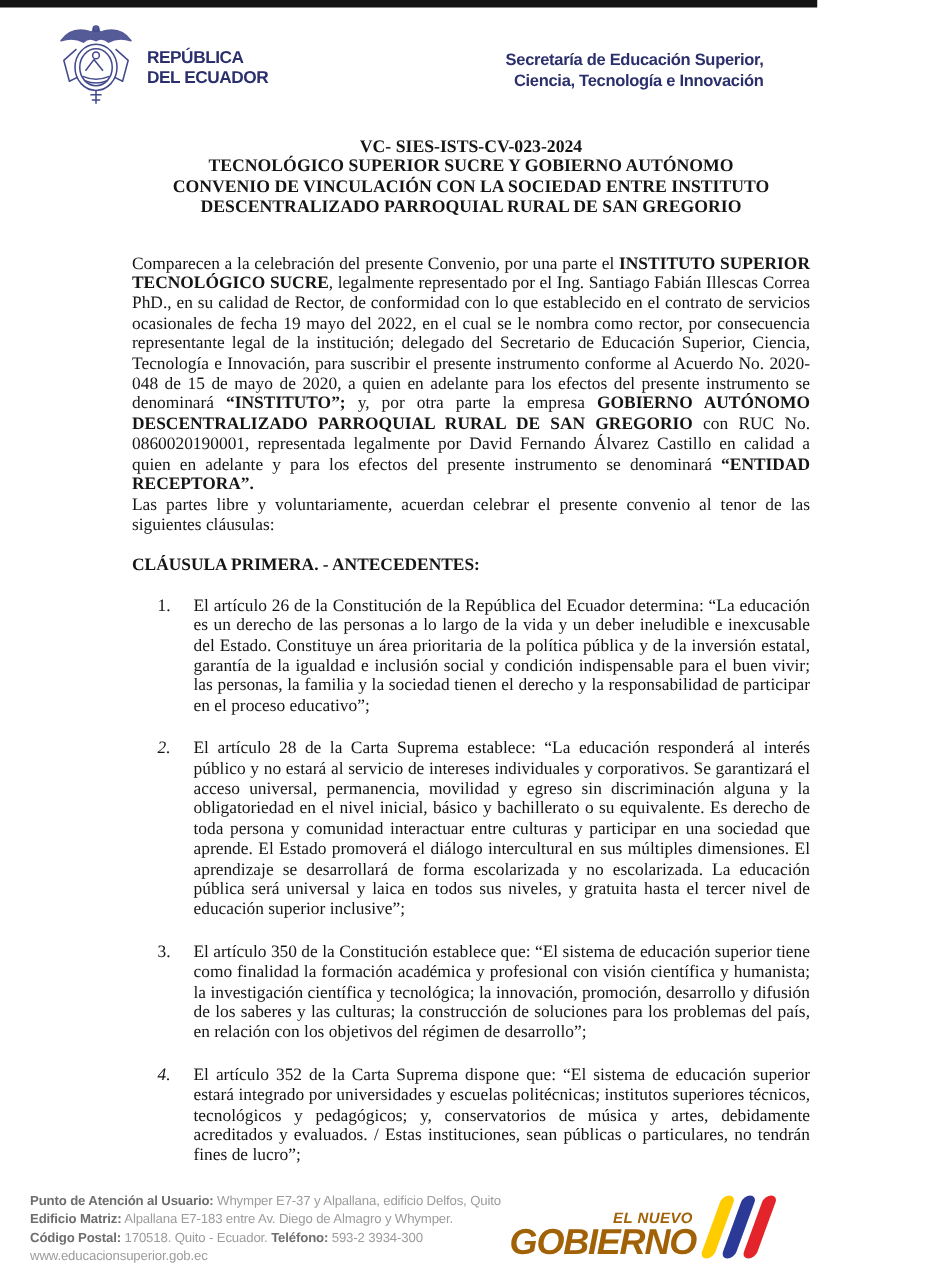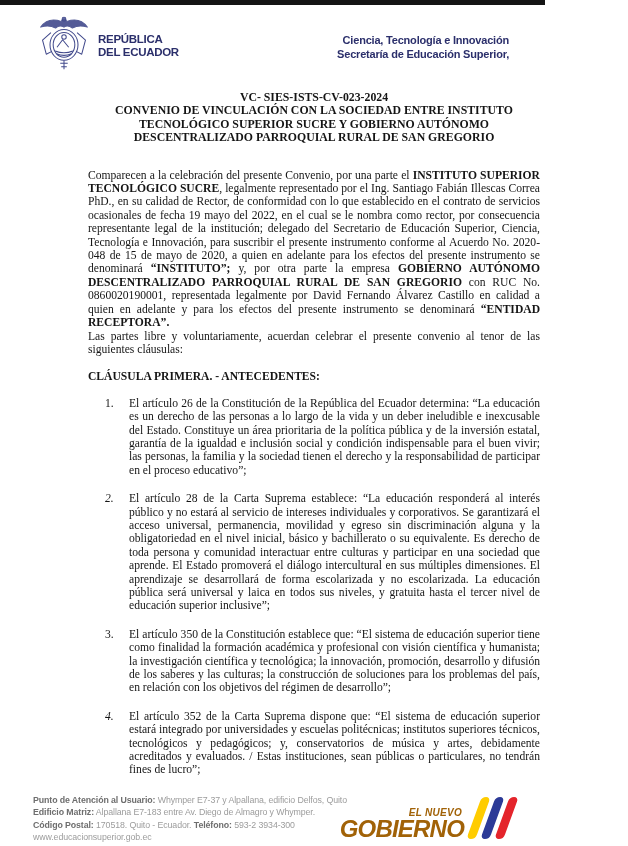--- a/index.html
+++ b/index.html
@@ -37,21 +37,21 @@
   .antecedentes li { display:flex; margin-bottom:15px; }
   .antecedentes .num { flex:0 0 24px; margin-left:17px; }
   .antecedentes li:nth-child(2) .num,
   .antecedentes li:nth-child(4) .num { font-style:italic; }
   .antecedentes .item-text { flex:1; text-align:justify; }
   .seg-b { font-weight:bold; }
   .seg-i { }
 
   
   .footer-left {
-    position:absolute; left:33px; top:794px;
+    position:absolute; left:20px; top:794px;
     font-family:"Liberation Sans", sans-serif; font-size:8.8px;
     line-height:12.4px; letter-spacing:-0.1px; color:#9C9C9C;
   }
   .footer-left .seg-b { color:#6E6E6E; }
   .brand { position:absolute; right:34px; top:797px; display:flex; align-items:flex-end; }
   .brand-text {
     text-align:right; color:#a16207; font-style:italic; font-weight:bold;
     font-family:"Liberation Sans", sans-serif;
   }
   .brand-elnuevo { font-size:10px; line-height:10px; letter-spacing:0.3px; padding-right:2px; }
@@ -81,30 +81,30 @@
           <path d="M22,43.5 Q30,47 38,43.5"></path>
           <path d="M30,50.8 L30,60 M26,53.6 L34,53.6 M27,57.4 L33,57.4"></path>
         </g>
       </svg>
     </span>
     <div class="republic">
       <div>REPÚBLICA</div>
       <div>DEL ECUADOR</div>
     </div>
     <div class="secretariat">
+      <div>Secretaría de Educación Superior,</div>
       <div>Ciencia, Tecnología e Innovación</div>
-      <div>Secretaría de Educación Superior,</div>
     </div>
   </header>
 
   <main class="content">
     <div class="doc-code">VC- SIES-ISTS-CV-023-2024</div>
     <div class="doc-title">
+      <div>TECNOLÓGICO SUPERIOR SUCRE Y GOBIERNO AUTÓNOMO</div>
       <div>CONVENIO DE VINCULACIÓN CON LA SOCIEDAD ENTRE INSTITUTO</div>
-      <div>TECNOLÓGICO SUPERIOR SUCRE Y GOBIERNO AUTÓNOMO</div>
       <div>DESCENTRALIZADO PARROQUIAL RURAL DE SAN GREGORIO</div>
     </div>
 
     <p class="para intro"><span>Comparecen a la celebración del presente Convenio, por una parte el </span><span class="seg-b">INSTITUTO SUPERIOR TECNOLÓGICO SUCRE</span><span>, legalmente representado por el Ing. Santiago Fabián Illescas Correa PhD., en su calidad de Rector, de conformidad con lo que establecido en el contrato de servicios ocasionales de fecha 19 mayo del 2022, en el cual se le nombra como rector, por consecuencia representante legal de la institución; delegado del Secretario de Educación Superior, Ciencia, Tecnología e Innovación, para suscribir el presente instrumento conforme al Acuerdo No. 2020-048 de 15 de mayo de 2020, a quien en adelante para los efectos del presente instrumento se denominará </span><span class="seg-b">“INSTITUTO”;</span><span> y, por otra parte la empresa </span><span class="seg-b">GOBIERNO AUTÓNOMO DESCENTRALIZADO PARROQUIAL RURAL DE SAN GREGORIO</span><span> con RUC No. 0860020190001, representada legalmente por David Fernando Álvarez Castillo en calidad a quien en adelante y para los efectos del presente instrumento se denominará </span><span class="seg-b">“ENTIDAD RECEPTORA”.</span></p>
     <p class="para">Las partes libre y voluntariamente, acuerdan celebrar el presente convenio al tenor de las siguientes cláusulas:</p>
 
     <div class="clause-heading">CLÁUSULA PRIMERA. - ANTECEDENTES:</div>
 
     <ol class="antecedentes">
       <li>

